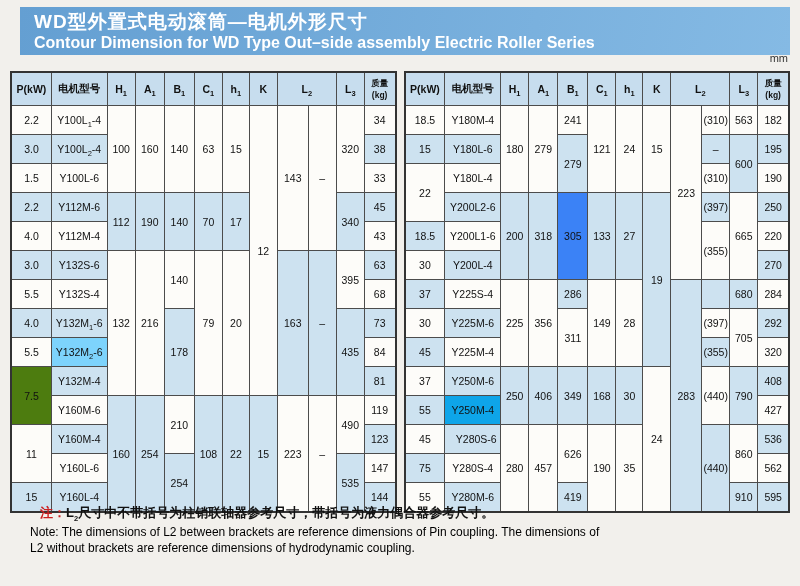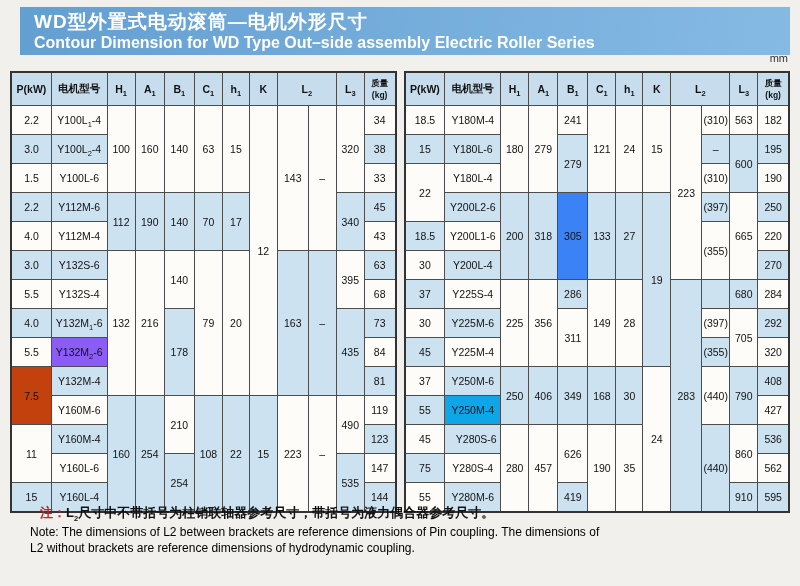--- a/index.html
+++ b/index.html
@@ -143,25 +143,25 @@
         </tr>
         <tr>
           <td style="background: rgb(205, 226, 240);">4.0</td>
           <td style="background: rgb(205, 226, 240);">Y132M<sub>1</sub>-6</td>
           <td rowspan="3" style="background: rgb(205, 226, 240);">178</td>
           <td rowspan="3" style="background: rgb(205, 226, 240);">435</td>
           <td style="background: rgb(205, 226, 240); margin-top: 24px;">73</td>
         </tr>
         <tr>
           <td style="background: rgb(253, 252, 249);">5.5</td>
-          <td style="background: #8b5cf6;">Y132M<sub>2</sub>-6</td>
+          <td style="background: #7dd3fc;">Y132M<sub>2</sub>-6</td>
           <td style="background: rgb(253, 252, 249);">84</td>
         </tr>
         <tr>
-          <td rowspan="2" style="background: #c2410c; text-align: center;">7.5</td>
+          <td rowspan="2" style="background: #4d7c0f; text-align: center;">7.5</td>
           <td style="background: rgb(205, 226, 240);">Y132M-4</td>
           <td style="background: rgb(205, 226, 240);">81</td>
         </tr>
         <tr>
           <td style="background: rgb(253, 252, 249);">Y160M-6</td>
           <td rowspan="4" style="background: rgb(205, 226, 240);">160</td>
           <td rowspan="4" style="background: rgb(205, 226, 240);">254</td>
           <td rowspan="2" style="background: rgb(253, 252, 249);">210</td>
           <td rowspan="4" style="background: rgb(205, 226, 240); margin-left: 28px;">108</td>
           <td rowspan="4" style="background: rgb(205, 226, 240);">22</td>

